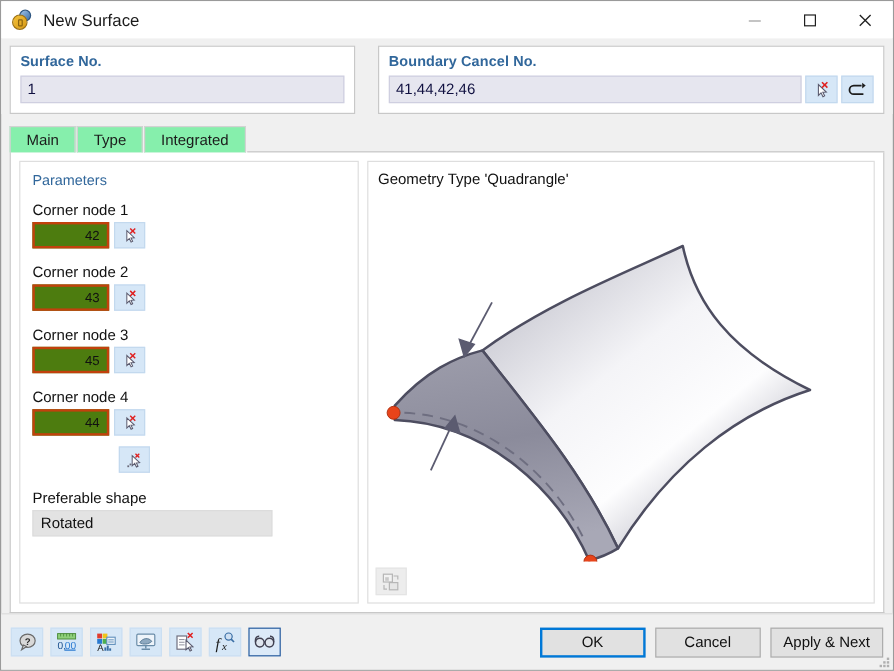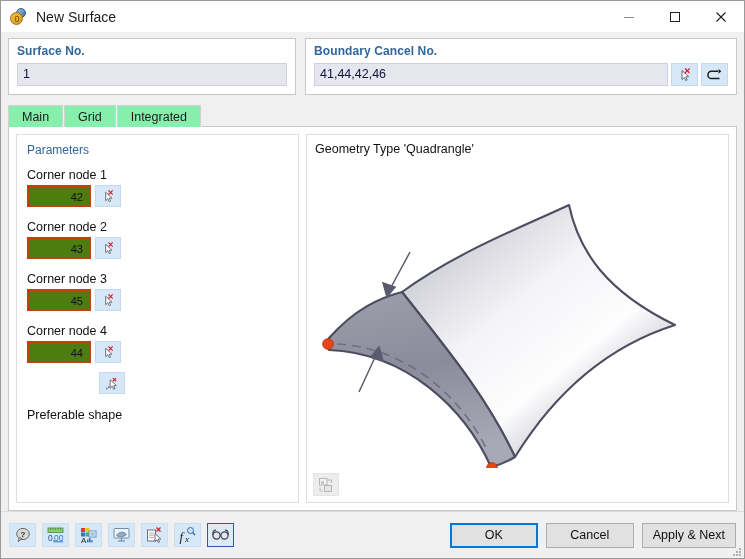--- a/index.html
+++ b/index.html
@@ -86,21 +86,21 @@
     align-items: center;
     justify-content: center;
     background: transparent;
   }
   .winbtn svg { display: block; }
   
   .topzone {
     flex: 0 0 auto;
     display: flex;
     padding: 6px 7px 0 7px;
-    gap: 9px;
+    gap: 19px;
     background: #f0f0f0;
   }
   .groupbox {
     border: 1px solid #c8c8c8;
     background: #ffffff;
     box-sizing: border-box;
     padding: 5px 8px 8px 8px;
   }
   .gb-surface { width: 288px; }
   .gb-boundary { flex: 1 1 auto; }
@@ -404,21 +404,21 @@
             <path d="M12.5 1.9 L15.4 4.3 L12.5 6.7 Z" fill="#1c1c1c"></path>
           </svg>
         </div>
       </div>
     </div>
   </div>
 
   <div class="tabzone">
     <div class="tabstrip">
       <div class="tab">Main</div>
-      <div class="tab">Grid</div>
+      <div class="tab">Type</div>
       <div class="tab">Integrated</div>
       <div class="tabfill"></div>
     </div>
 
     <div class="tabpage">
 
       <div class="panel-left">
         <div class="params-title">Parameters</div>
 
         <div>
@@ -484,20 +484,21 @@
               <line x1="8.4" y1="2.2" x2="11.8" y2="5.6" stroke="#e02020" stroke-width="1.2"></line>
               <line x1="11.8" y1="2.2" x2="8.4" y2="5.6" stroke="#e02020" stroke-width="1.2"></line>
               <rect x="1.2" y="12.6" width="1.6" height="1.6" fill="#6a6a7a"></rect>
               <rect x="3.2" y="11" width="1.6" height="1.6" fill="#6a6a7a"></rect>
             </svg>
           </div>
         </div>
 
         <div>
           <div class="param-label">Preferable shape</div>
+          <div class="readonly-field">Rotated</div>
         </div>
       </div>
 
       <div class="panel-right">
         <div class="geom-title">Geometry Type 'Quadrangle'</div>
 
         <div class="preview">
           <svg width="420" height="355" viewBox="0 0 420 355">
             <defs>
               <linearGradient id="topFace" x1="0.15" y1="0.1" x2="0.9" y2="0.95">

